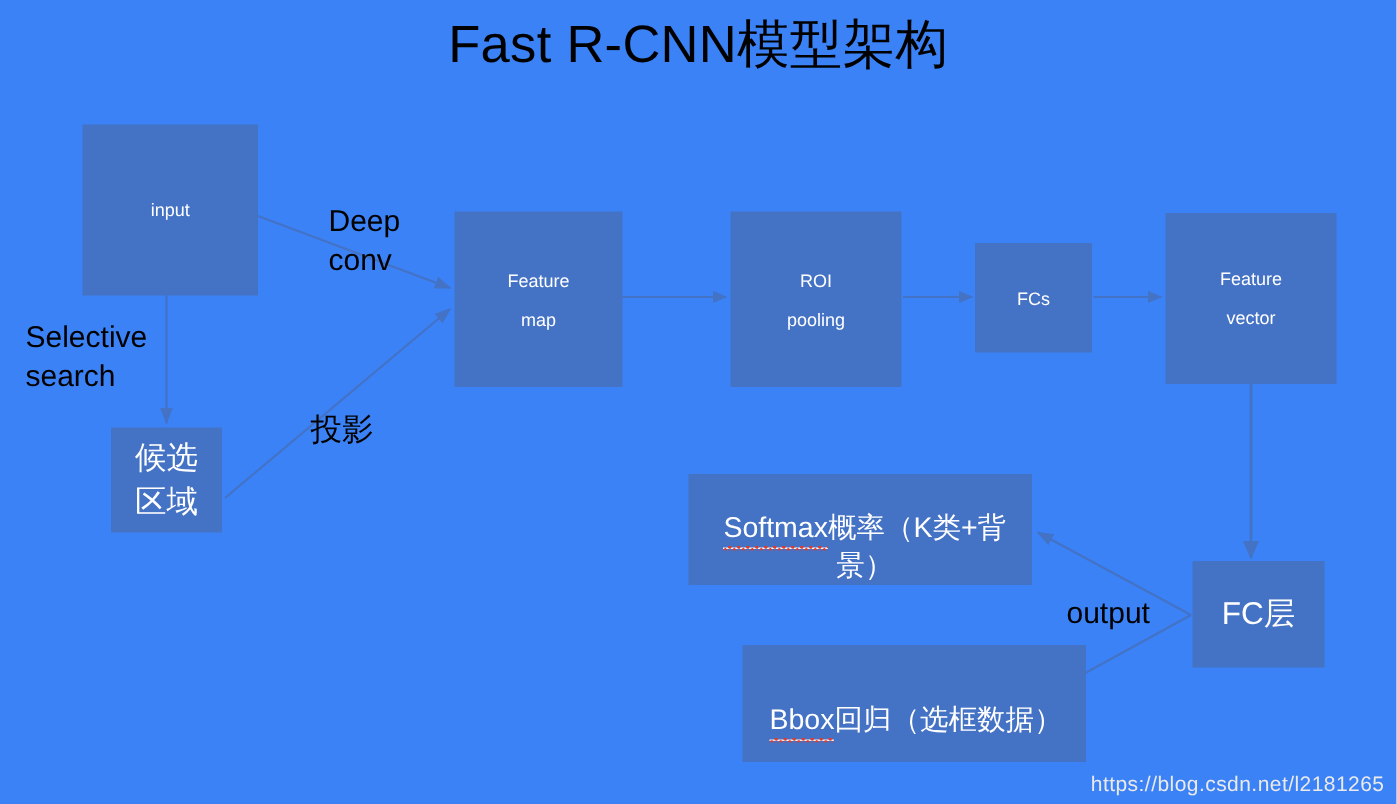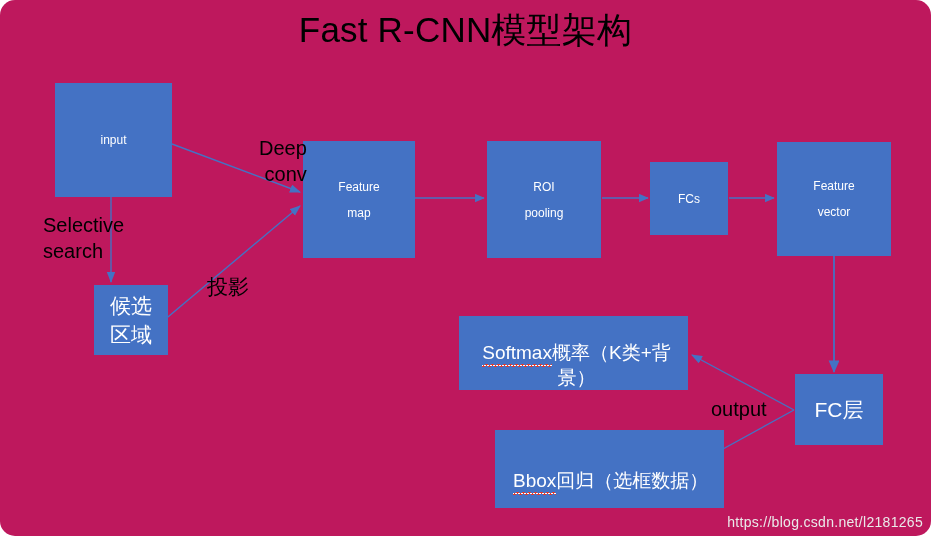--- a/index.html
+++ b/index.html
@@ -7,23 +7,22 @@
     padding: 0;
     background: #ffffff;
   }
   body {
     font-family: "Liberation Sans", "DejaVu Sans", sans-serif;
   }
   #canvas {
     position: relative;
     width: 931px;
     height: 536px;
-    background: #be185d;
+    background: #3b82f6;
     overflow: hidden;
-    border-radius: 15px;
   }
   #title {
     position: absolute;
     left: 0;
     top: 8px;
     width: 931px;
     text-align: center;
     font-size: 35px;
     color: #000000;
     font-weight: 400;
@@ -132,21 +131,21 @@
 
     <line x1="834" y1="256" x2="834" y2="372" stroke="#4472C4" stroke-width="1.8" marker-end="url(#arrowhead)"></line>
 
     <line x1="794" y1="410" x2="692" y2="355" stroke="#4472C4" stroke-width="1.4" marker-end="url(#arrowhead-thin)"></line>
 
     <line x1="794" y1="410" x2="692" y2="466" stroke="#4472C4" stroke-width="1.4" marker-end="url(#arrowhead-thin)"></line>
   </svg>
 
   <div class="node" style="left:55px; top:83px; width:117px; height:114px;">input</div>
 
-  <div class="node cn" style="left:74px; top:285px; width:74px; height:70px;margin-left:20px;">候选
+  <div class="node cn" style="left:74px; top:285px; width:74px; height:70px;">候选
 区域</div>
 
   <div class="node" style="left:303px; top:141px; width:112px; height:117px;">Feature
 map</div>
 
   <div class="node" style="left:487px; top:141px; width:114px; height:117px;">ROI
 pooling</div>
 
   <div class="node" style="left:650px; top:162px; width:78px; height:73px;">FCs</div>
 
@@ -160,24 +159,24 @@
       <span class="spell spell-under">Softmax</span><span>概率（K类+背景）</span>
     </span>
   </div>
 
   <div class="node wide" style="left:459px; top:430px; width:229px; height:78px; justify-content:flex-start; padding-left:18px;margin-left:36px;">
     <span>
       <span class="spell spell-under">Bbox</span><span>回归（选框数据）</span>
     </span>
   </div>
 
-  <div class="edge-label" style="left:219px; top:135px; text-align:right;margin-left:40px;">Deep
+  <div class="edge-label" style="left:219px; top:135px; text-align:left;">Deep
 conv</div>
 
-  <div class="edge-label" style="left:43px; top:212px;">Selective
+  <div class="edge-label" style="left:17px; top:212px;">Selective
 search</div>
 
   <div class="edge-label cn" style="left:207px; top:264px;">投影</div>
 
   <div class="edge-label" style="left:711px; top:396px;">output</div>
 
   <div id="watermark">https://blog.csdn.net/l2181265</div>
 
 </div>
 

